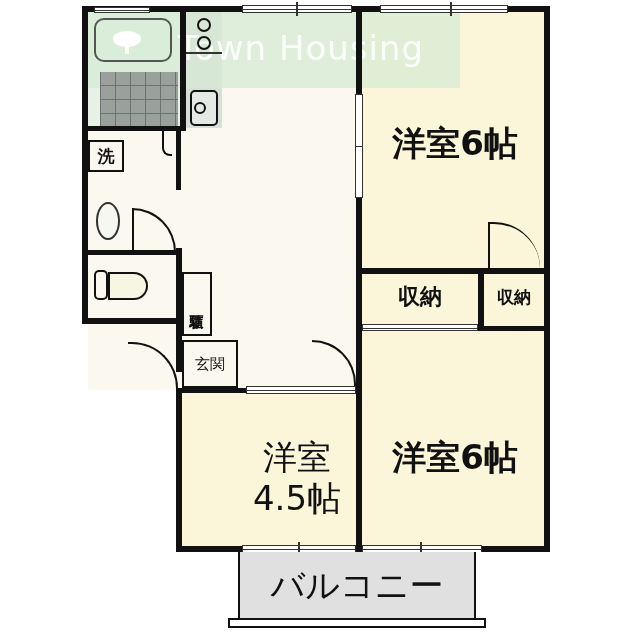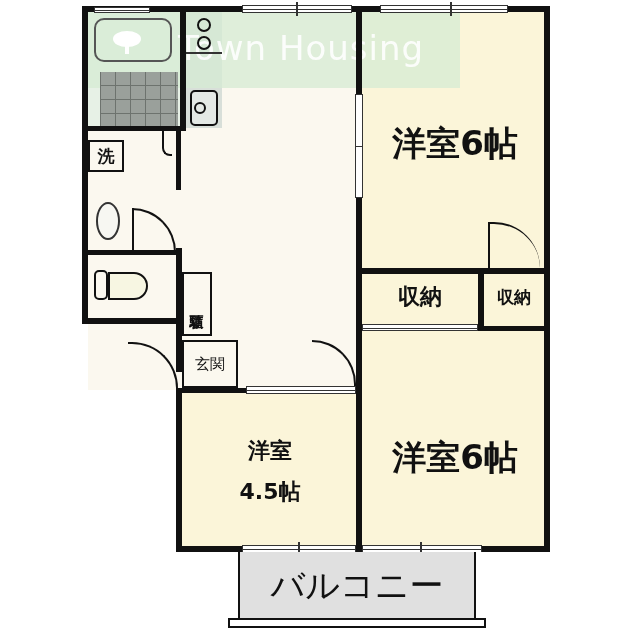--- a/index.html
+++ b/index.html
@@ -121,22 +121,22 @@
 <div class="boxlbl" style="left:182px;top:340px;width:56px;height:48px;font-size:15px;font-weight:normal;">
     <span>玄関</span>
   </div>
 
 <div class="lbl" style="left:222px;top:158px;width:110px;font-size:34px;">
 </div>
 <div class="lbl" style="left:370px;top:124px;width:170px;font-size:34px;font-weight:bold;">洋室6帖</div>
 <div class="lbl" style="left:362px;top:284px;width:116px;font-size:22px;font-weight:bold;">収納</div>
 <div class="lbl" style="left:484px;top:288px;width:60px;font-size:17px;font-weight:bold;">収納</div>
 <div class="lbl" style="left:370px;top:438px;width:170px;font-size:34px;font-weight:bold;">洋室6帖</div>
-<div class="lbl" style="left:182px;top:438px;width:176px;font-size:22px;font-weight:bold;">
+<div class="lbl" style="left:182px;top:438px;width:176px;font-size:34px;font-weight:normal;padding-left:27px;">
   <div>洋室</div>
-  <div style="margin-top:16px;">4.5帖</div>
+  <div style="margin-top:2px;">4.5帖</div>
 </div>
 
 <div class="abs" style="left:230px;top:552px;width:254px;height:70px;background:#e0e0e0;border-left:2px solid #111;border-right:2px solid #111;box-sizing:border-box;"></div>
 <div class="abs" style="left:230px;top:552px;width:10px;height:70px;border-right:2px solid #111;background:#fff;box-sizing:border-box;"></div>
 <div class="abs" style="left:474px;top:552px;width:10px;height:70px;border-left:2px solid #111;background:#fff;box-sizing:border-box;"></div>
 <div class="abs" style="left:228px;top:618px;width:258px;height:10px;border:2px solid #111;background:#fff;box-sizing:border-box;"></div>
 <div class="lbl" style="left:240px;top:566px;width:234px;font-size:34px;">バルコニー</div>
 
 </body></html>

